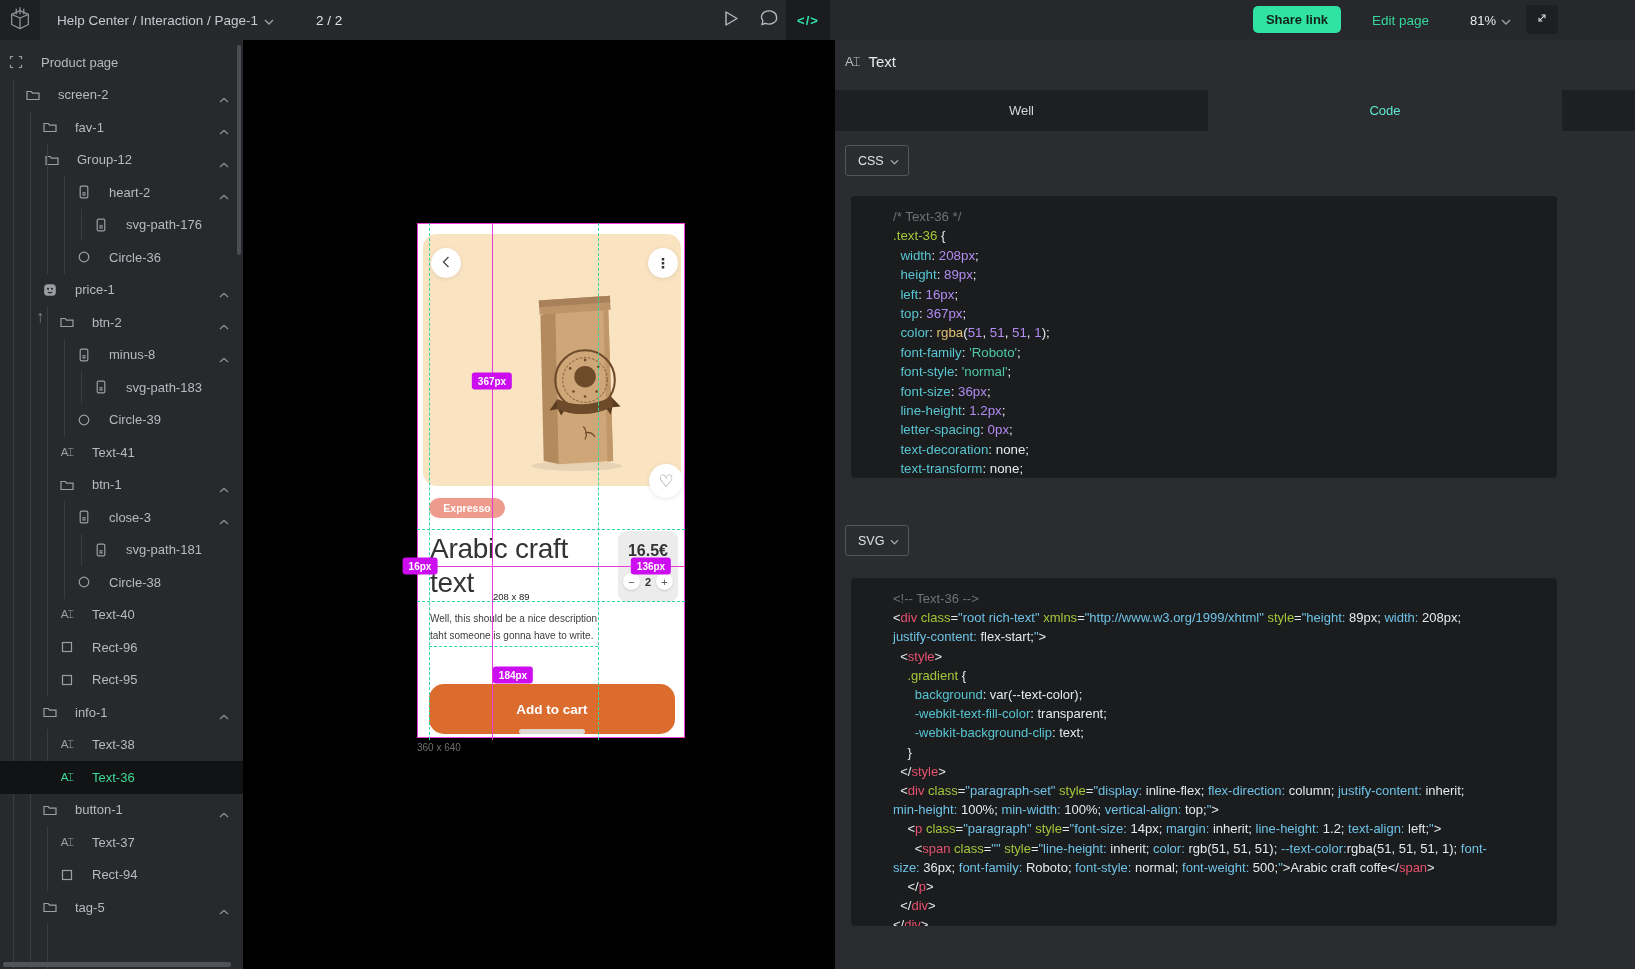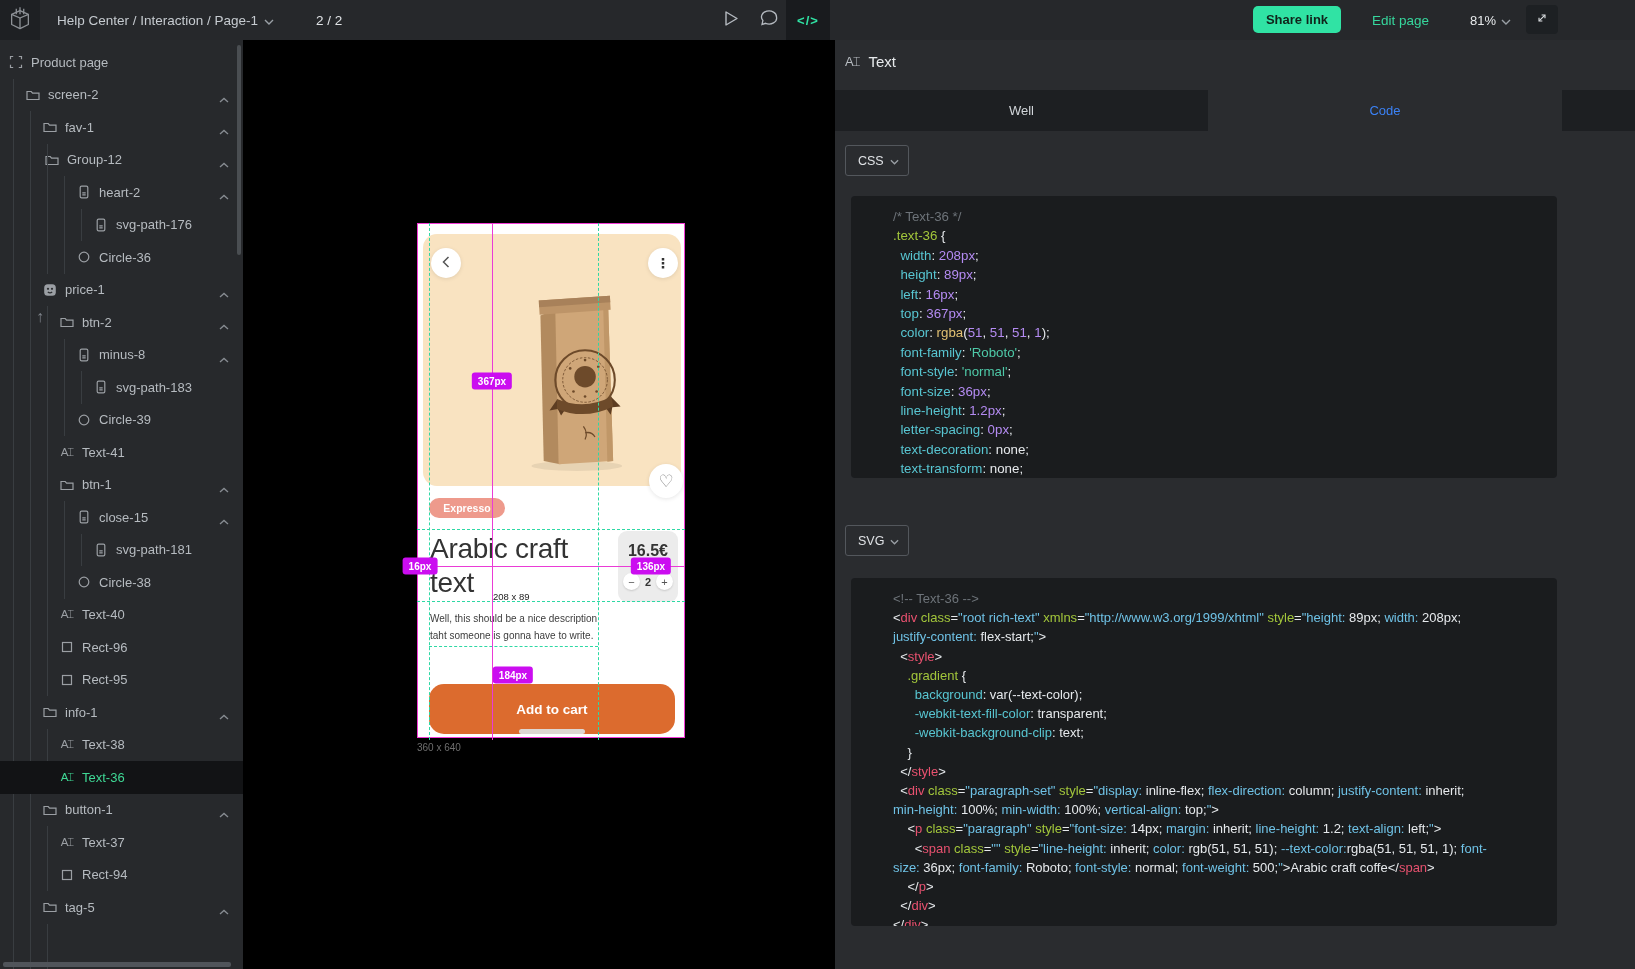--- a/index.html
+++ b/index.html
@@ -27,21 +27,21 @@
   .tbicon.codebtn{left:786px;width:44px;background:#191b1e;color:var(--accent);font-size:13px;font-weight:700;letter-spacing:1px}
   .share{position:absolute;left:1253px;top:6px;width:88px;height:27px;border:none;border-radius:5px;
     background:var(--accent);color:#10241b;font-size:13px;font-weight:700;font-family:inherit;cursor:pointer}
   .edit{position:absolute;left:1372px;top:0;height:40px;display:flex;align-items:center;color:#36d79d;font-size:13.5px;cursor:pointer}
   .zoomctl{position:absolute;left:1470px;top:0;height:40px;display:flex;align-items:center;gap:5px;color:#e7eaec;font-size:13px;cursor:pointer}
   .expand{position:absolute;left:1526px;top:5px;width:32px;height:29px;background:#1d2023;border-radius:4px;display:flex;align-items:center;justify-content:center;cursor:pointer}
 
   
   .sidebar{position:absolute;left:0;top:40px;width:243px;height:929px;background:var(--bg-side);overflow:hidden;z-index:40}
   .tree{position:relative;padding-top:6px}
-  .trow{position:relative;height:32.5px;display:flex;align-items:center;gap:7px;font-size:13px;color:var(--txt);cursor:pointer;white-space:nowrap}
+  .trow{position:relative;height:32.5px;display:flex;align-items:center;gap:17px;font-size:13px;color:var(--txt);cursor:pointer;white-space:nowrap}
   .trow .gl{position:absolute;top:0;bottom:0;width:0;border-left:1px solid var(--guide)}
   .trow.sel{background:#121315;color:var(--sel-green)}
   .ticon{width:16px;height:15px;display:flex;align-items:center;justify-content:center;flex:none}
   .ticon svg{display:block}
   .ticon svg *{stroke:#9b9fa4;fill:none;stroke-width:1.2}
   .ticon svg .fill{fill:#9b9fa4;stroke:none}
   .ticon svg .dark{fill:#2a2c2f;stroke:none}
   .ticon svg .darkline{stroke:#2a2c2f;fill:none}
   .texticon{font-size:11.5px;color:#9b9fa4;letter-spacing:-1px}
   .trow.sel .texticon{color:var(--sel-green)}
@@ -83,21 +83,21 @@
     padding:3px 6px;border-radius:3px;transform:translate(-50%,-50%)}
   .framesize{position:absolute;left:174px;top:702px;width:268px;text-align:left;font-size:10px;color:#6e6e6e}
 
   
   .panel{position:absolute;left:835px;top:40px;width:800px;height:929px;background:var(--bg-panel)}
   .phead{position:absolute;left:10px;top:13px;display:flex;align-items:center;gap:9px;color:var(--txt-bright);font-size:15px}
   .phead .texticon{font-size:13px;color:#b9bec3}
   .tabs{position:absolute;left:0;top:50px;width:800px;height:41px;background:var(--bg-tab)}
   .tab{position:absolute;top:0;height:41px;display:flex;align-items:center;justify-content:center;font-size:13px;cursor:pointer}
   .tab.info{left:0;width:373px;color:#d2d6da;background:var(--bg-tab)}
-  .tab.code{left:373px;width:354px;color:#3b82f6;background:var(--bg-panel)}
+  .tab.code{left:373px;width:354px;color:#5eead4;background:var(--bg-panel)}
   .dropdown{position:absolute;width:64px;height:31px;border:1px solid #53575c;border-radius:3px;
     display:flex;align-items:center;justify-content:space-between;padding:0 9px 0 12px;color:#dfe2e5;font-size:12.5px;cursor:pointer}
   .dd-css{left:10px;top:105px}
   .dd-svg{left:10px;top:485px}
   .codeblock{position:absolute;left:16px;width:706px;background:var(--bg-code);border-radius:4px;
     padding:11px 18px 0 42px;white-space:pre;overflow:hidden}
   .cb-css{top:156px;height:282px;font-size:13.3px;line-height:19.4px}
   .cb-svg{top:538px;height:348px;font-size:13px;line-height:19.2px;white-space:pre-wrap}
   .tk-cm{color:#6d7379}.tk-sel{color:#a2c63b}.tk-prop{color:#58c6d2}.tk-num{color:#b48bf2}
   .tk-fn{color:#e2c173}.tk-str{color:#4ec9a8}.tk-pl{color:#e6e9ec}.tk-tag{color:#e8516f}
@@ -360,21 +360,21 @@
           <span class="gl" style="left: 13px;"></span>
           <span class="gl" style="left: 30px;"></span>
           <span class="gl" style="left: 47px;"></span>
           <span class="gl" style="left: 64px;"></span>
           <span class="ticon">
             <svg width="14" height="14" viewBox="0 0 14 14">
               <rect x="3.2" y="1.2" width="7.6" height="11.6" rx="1.4"></rect>
               <path d="M5.3 9.8 h3.4 M5.3 7.8 h3.4"></path>
             </svg>
           </span>
-          <span>close-15</span>
+          <span>close-3</span>
           <span class="tchev"><svg width="10" height="6" viewBox="0 0 10 6">
               <path d="M1 5 L5 1.4 L9 5" stroke="#878c92" fill="none" stroke-width="1.3"></path>
             </svg></span>
         </div>
         <div class="trow" style="padding-left: 93px;">
           <span class="gl" style="left: 13px;"></span>
           <span class="gl" style="left: 30px;"></span>
           <span class="gl" style="left: 47px;"></span>
           <span class="gl" style="left: 64px;"></span>
           <span class="gl" style="left: 81px;"></span>

